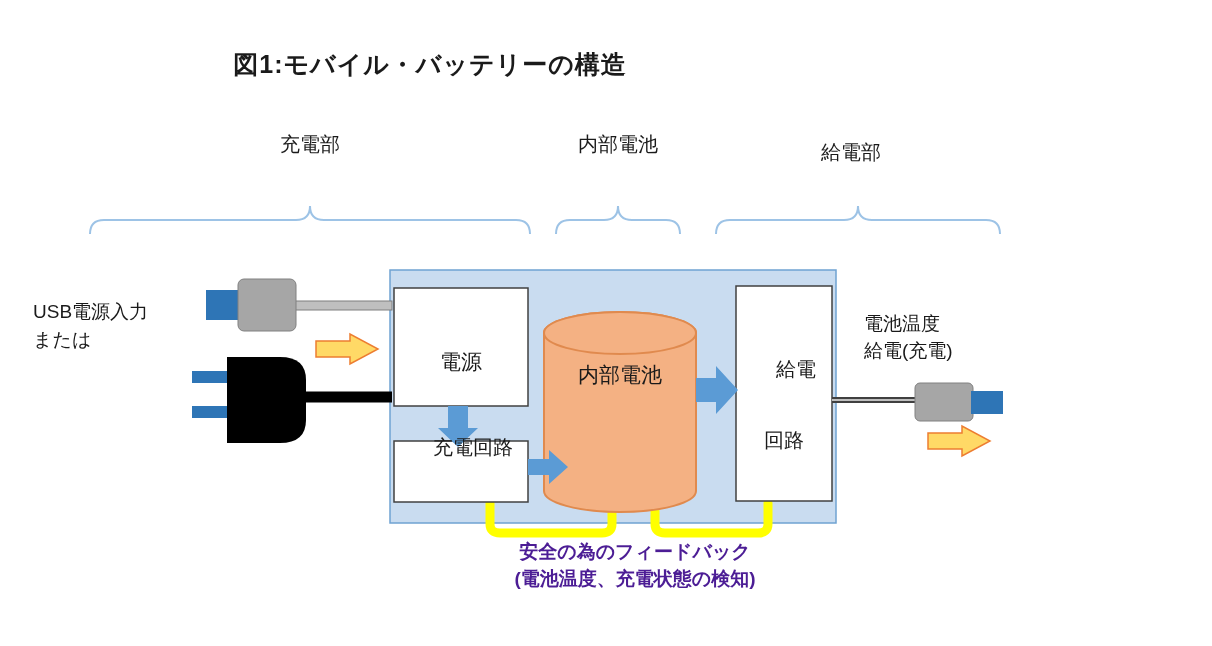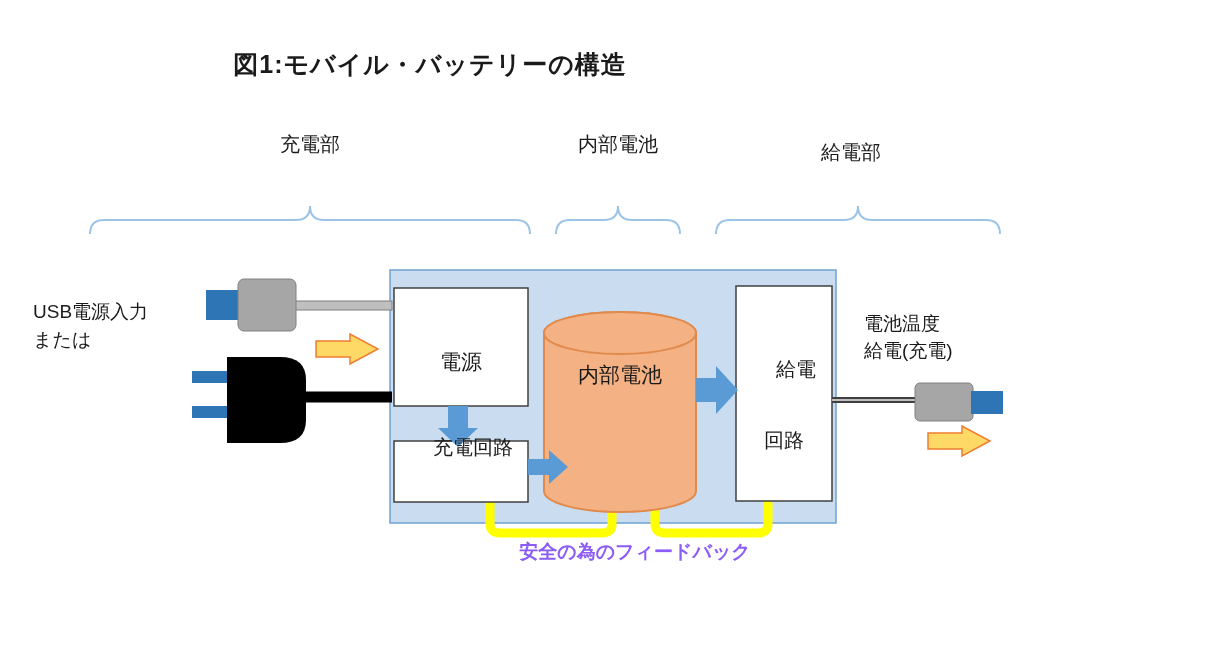--- a/index.html
+++ b/index.html
@@ -12,21 +12,21 @@
     width:1212px;height:646px;
     background:#ffffff;
     overflow:hidden;
   }
   .stage svg{position:absolute;left:0;top:0;}
   .txt{position:absolute;color:#1a1a1a;white-space:nowrap;}
   .title{font-size:25px;font-weight:700;text-align:center;letter-spacing:1px;}
   .sec{font-size:20px;text-align:center;}
   .lines{line-height:28px;font-size:19px;}
   .boxlabel{text-align:center;}
-  .red{color:#8b5cf6;font-weight:700;text-align:center;line-height:27px;font-size:19px;}
+  .red{color:#4c1d95;font-weight:700;text-align:center;line-height:27px;font-size:19px;}
 </style>
 </head>
 <body>
 
 <div class="stage">
 
   <svg width="1212" height="646" viewBox="0 0 1212 646">
 
     <path d="M 90 234 Q 90 220 104 220 L 296 220 Q 310 220 310 206 Q 310 220 324 220 L 516 220 Q 530 220 530 234" fill="none" stroke="#9dc3e6" stroke-width="2"></path>
     <path d="M 556 234 Q 556 220 570 220 L 604 220 Q 618 220 618 206 Q 618 220 632 220 L 666 220 Q 680 220 680 234" fill="none" stroke="#9dc3e6" stroke-width="2"></path>
@@ -83,15 +83,16 @@
   <div class="txt boxlabel" style="left:736px;top:356px;width:120px;font-size:20px;">給電</div>
   <div class="txt boxlabel" style="left:736px;top:419px;width:96px;font-size:20px;margin-top:8px;">回路</div>
 
   <div class="txt lines" style="left:864px;top:310px;line-height:27px;">
     <div>電池温度</div>
     <div>給電(充電)</div>
   </div>
 
   <div class="txt red" style="left:405px;top:538px;width:460px;">
     <div>安全の為のフィードバック</div>
+    <div>(電池温度、充電状態の検知)</div>
   </div>
 
 </div>
 
 </body></html>

